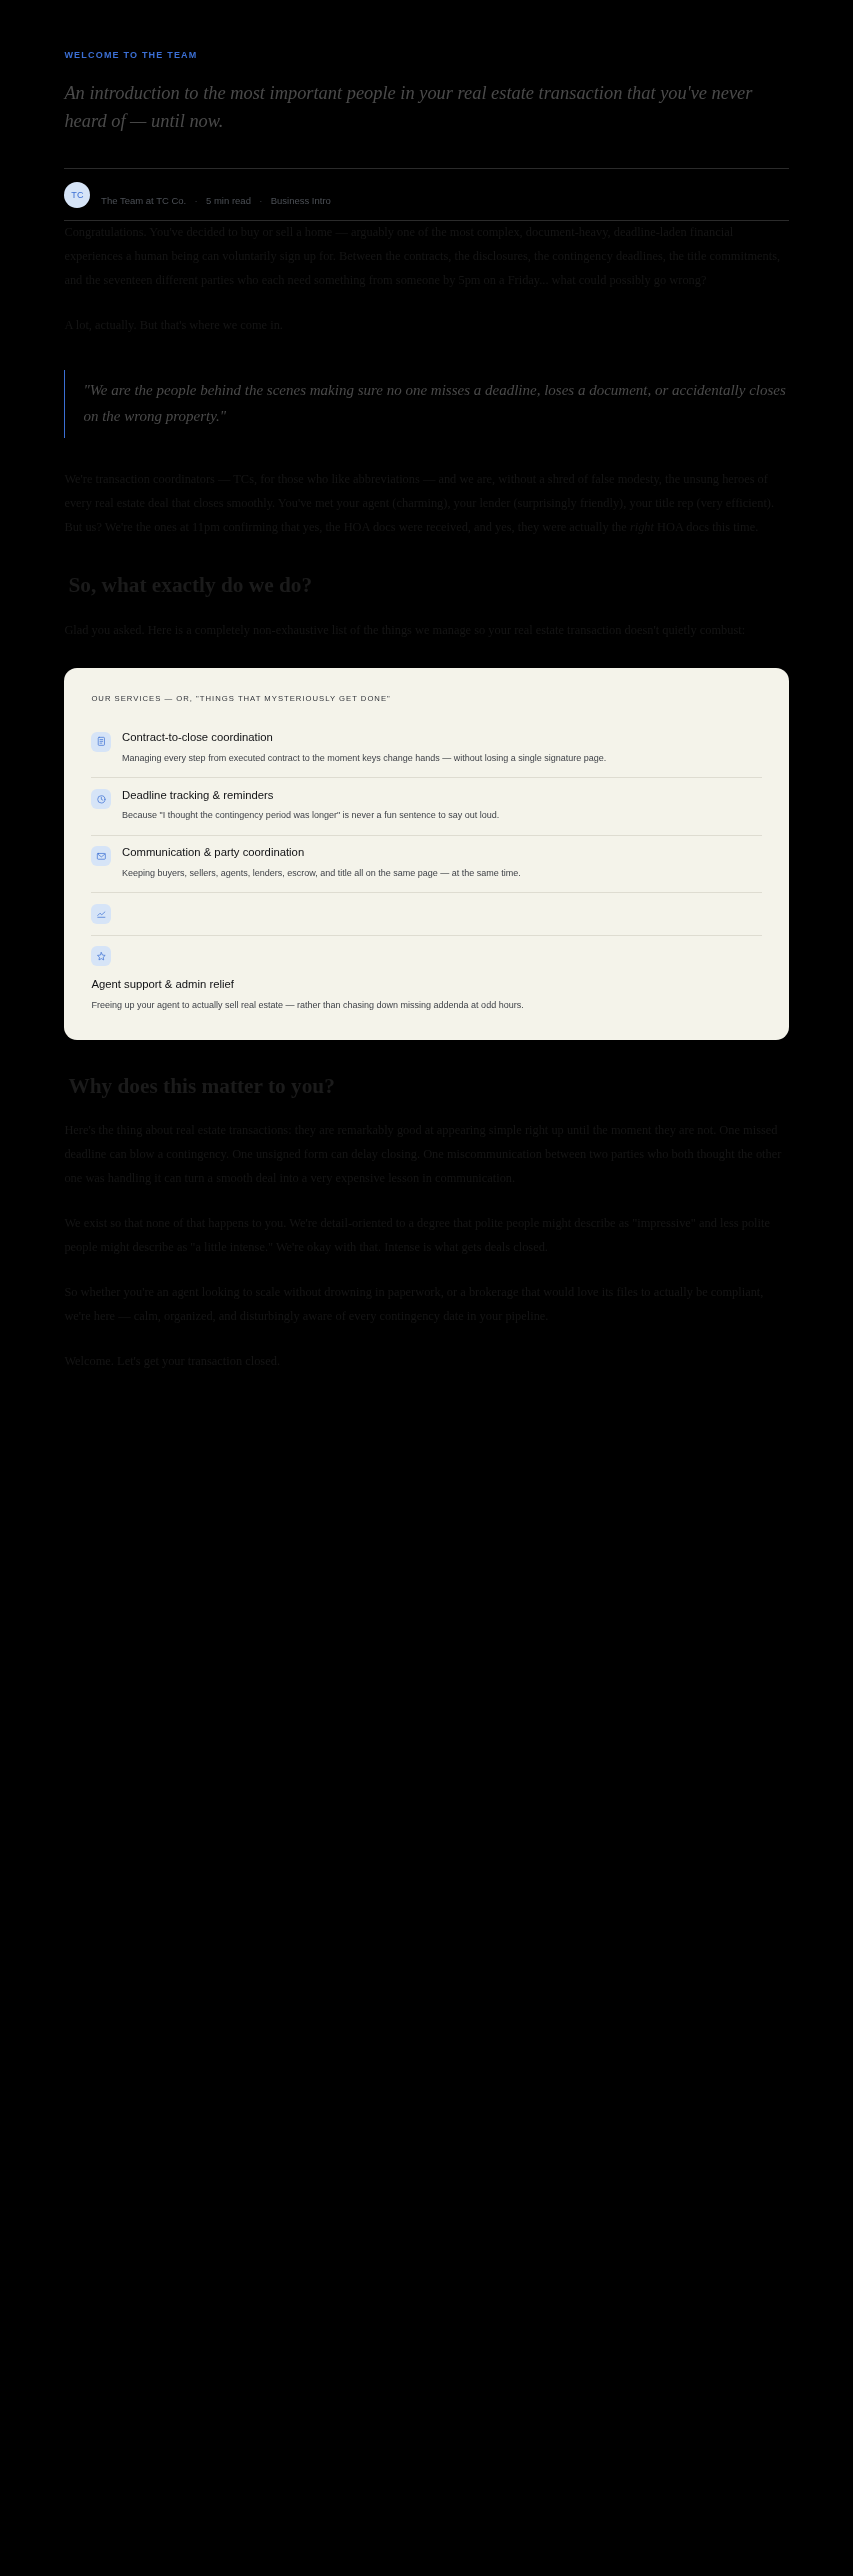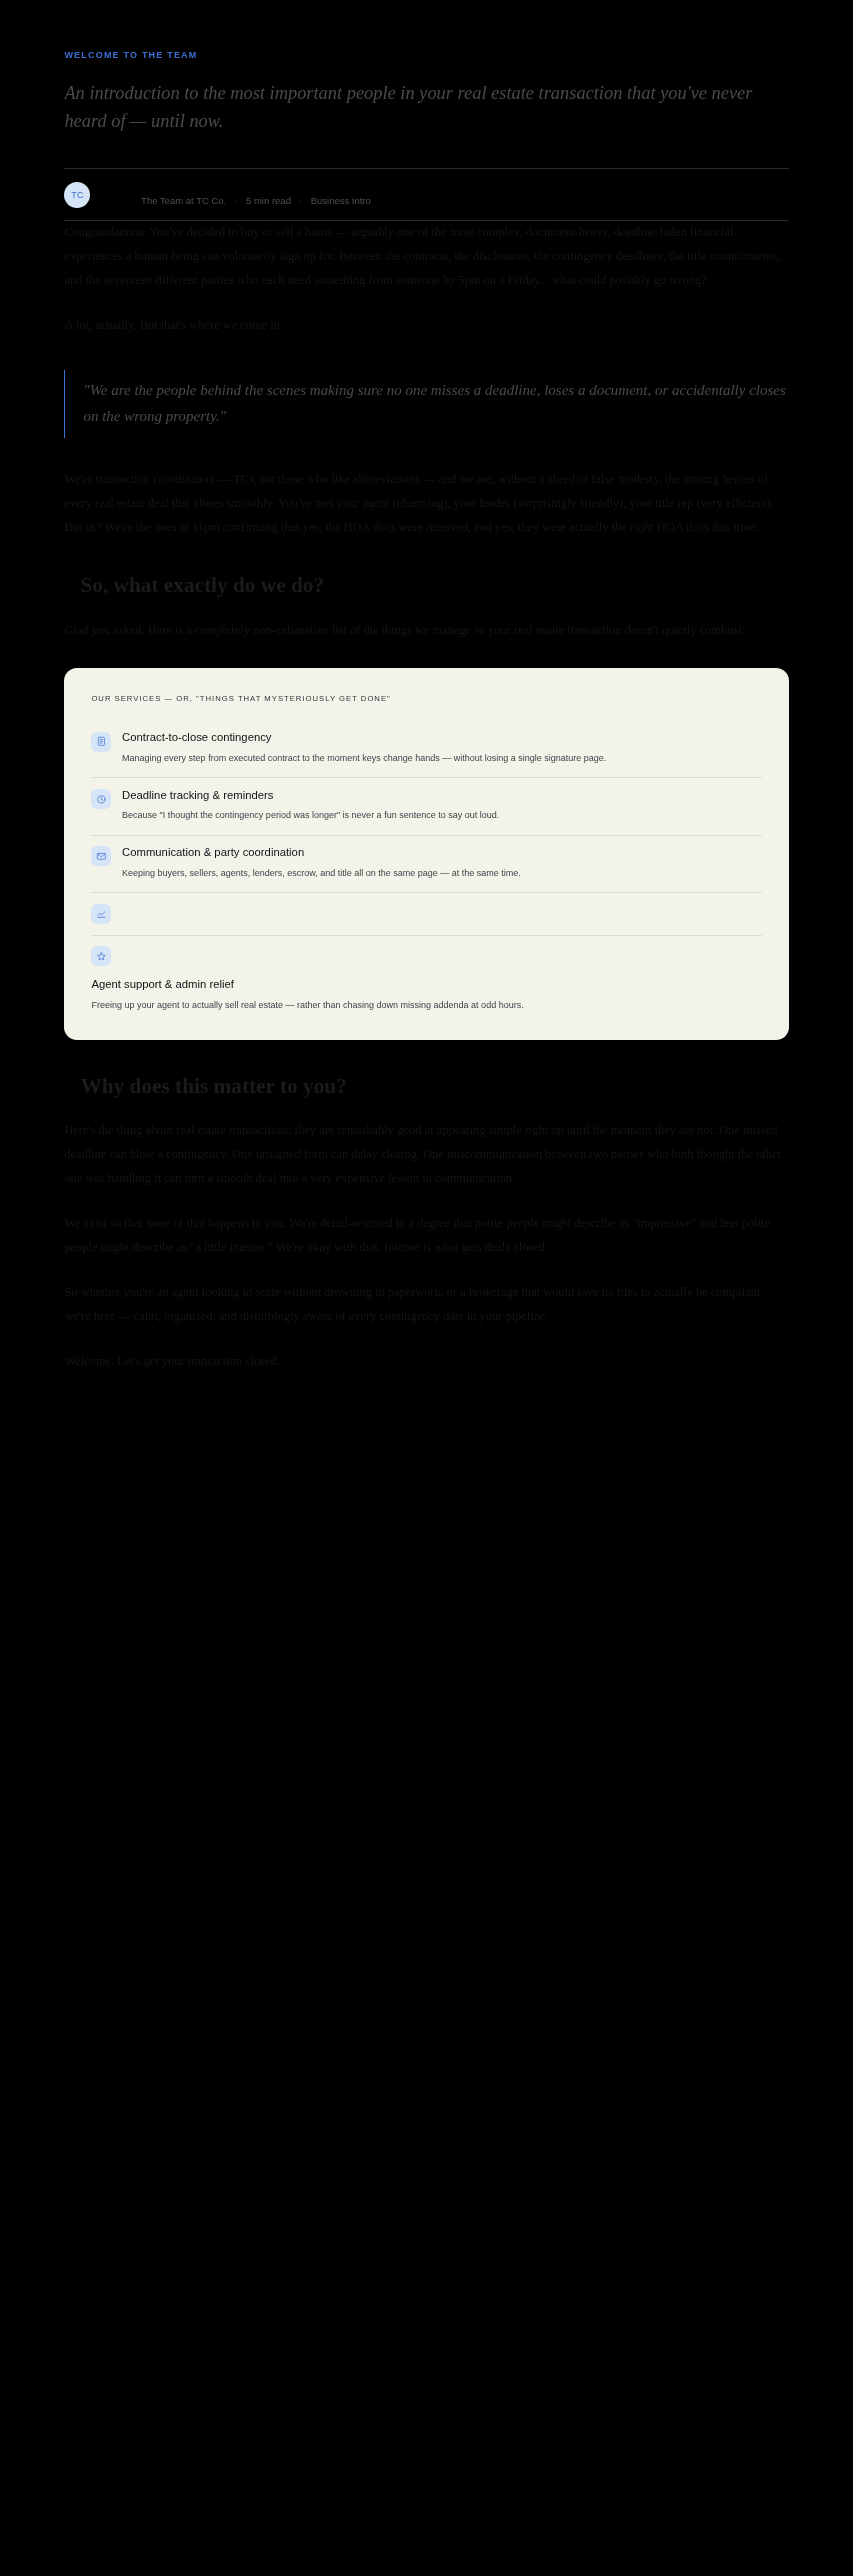--- a/index.html
+++ b/index.html
@@ -62,21 +62,20 @@
     justify-content: center;
     letter-spacing: 0.2px;
   }
   .byline-meta {
     font-family: "Liberation Sans", sans-serif;
     font-size: 9.5px;
     color: #4c5056;
     line-height: 1.55;
     padding-top: 2.4px;
     max-width: 385px;
-    margin-left: 40px;
   }
   .byline-meta .sep { color: #3a3d42; padding: 0 8.3px; }
 
   
   .body-col { max-width: 794px; }
   p.body {
     font-family: "Liberation Serif", serif;
     font-size: 12.4px;
     line-height: 1.92;
     color: #151515;
@@ -95,21 +94,21 @@
     line-height: 1.72;
     color: #4a4a4a;
     max-width: 770px;
   }
 
   h2.section {
     font-family: "Liberation Serif", serif;
     font-size: 21.3px;
     font-weight: 700;
     color: #1b1b1b;
-    margin: 33px 0 20px 16px;
+    margin: 33px 0 20px 4px;
     line-height: 1.25;
   }
 
   
   .services-card {
     background: #f4f3ea;
     border-radius: 13px;
     padding: 26px 27px 24px 27px;
     margin: 25px 0 31px 0;
   }
@@ -225,21 +224,21 @@
           <div class="svc-item">
             <span class="svc-ico">
               <svg width="10.7" height="10.7" viewBox="0 0 24 24">
                 <rect x="5" y="3" width="14" height="18" rx="2" fill="none" stroke="#3b6fd4" stroke-width="1.6" stroke-linecap="round" stroke-linejoin="round"></rect>
                 <line x1="9" y1="8" x2="15" y2="8" fill="none" stroke="#3b6fd4" stroke-width="1.6" stroke-linecap="round" stroke-linejoin="round"></line>
                 <line x1="9" y1="12" x2="15" y2="12" fill="none" stroke="#3b6fd4" stroke-width="1.6" stroke-linecap="round" stroke-linejoin="round"></line>
                 <line x1="9" y1="16" x2="13" y2="16" fill="none" stroke="#3b6fd4" stroke-width="1.6" stroke-linecap="round" stroke-linejoin="round"></line>
               </svg>
             </span>
             <span class="svc-text">
-              <span class="svc-title" style="display:block">Contract-to-close contingency</span>
+              <span class="svc-title" style="display:block">Contract-to-close coordination</span>
               <span class="svc-desc" style="display:block">Managing every step from executed contract to the moment keys change hands — without losing a single signature page.</span>
             </span>
           </div>
           <div class="svc-item">
             <span class="svc-ico">
               <svg width="10.7" height="10.7" viewBox="0 0 24 24">
                 <circle cx="12" cy="12" r="8.2" fill="none" stroke="#3b6fd4" stroke-width="1.6" stroke-linecap="round" stroke-linejoin="round"></circle>
                 <polyline points="12,7.2 12,12 15.4,13.8" fill="none" stroke="#3b6fd4" stroke-width="1.6" stroke-linecap="round" stroke-linejoin="round"></polyline>
               </svg>
             </span>

